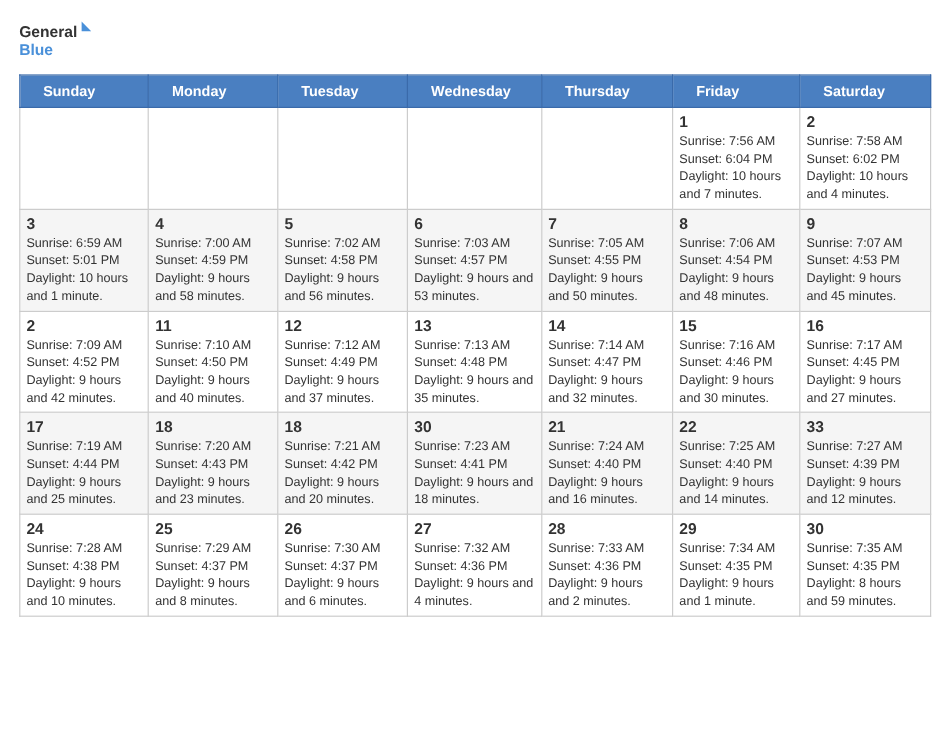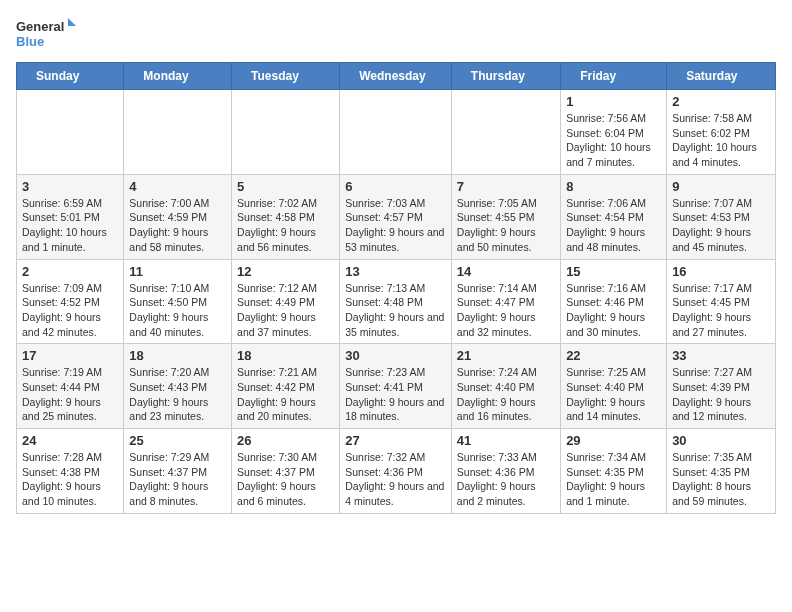--- a/index.html
+++ b/index.html
@@ -263,21 +263,21 @@
 Sunset: 4:37 PM
 Daylight: 9 hours and 6 minutes.</div>
         </td>
         <td>
           <span class="day-num">27</span>
           <div class="day-info">Sunrise: 7:32 AM
 Sunset: 4:36 PM
 Daylight: 9 hours and 4 minutes.</div>
         </td>
         <td>
-          <span class="day-num">41</span>
+          <span class="day-num">28</span>
           <div class="day-info">Sunrise: 7:33 AM
 Sunset: 4:36 PM
 Daylight: 9 hours and 2 minutes.</div>
         </td>
         <td>
           <span class="day-num">29</span>
           <div class="day-info">Sunrise: 7:34 AM
 Sunset: 4:35 PM
 Daylight: 9 hours and 1 minute.</div>
         </td>

